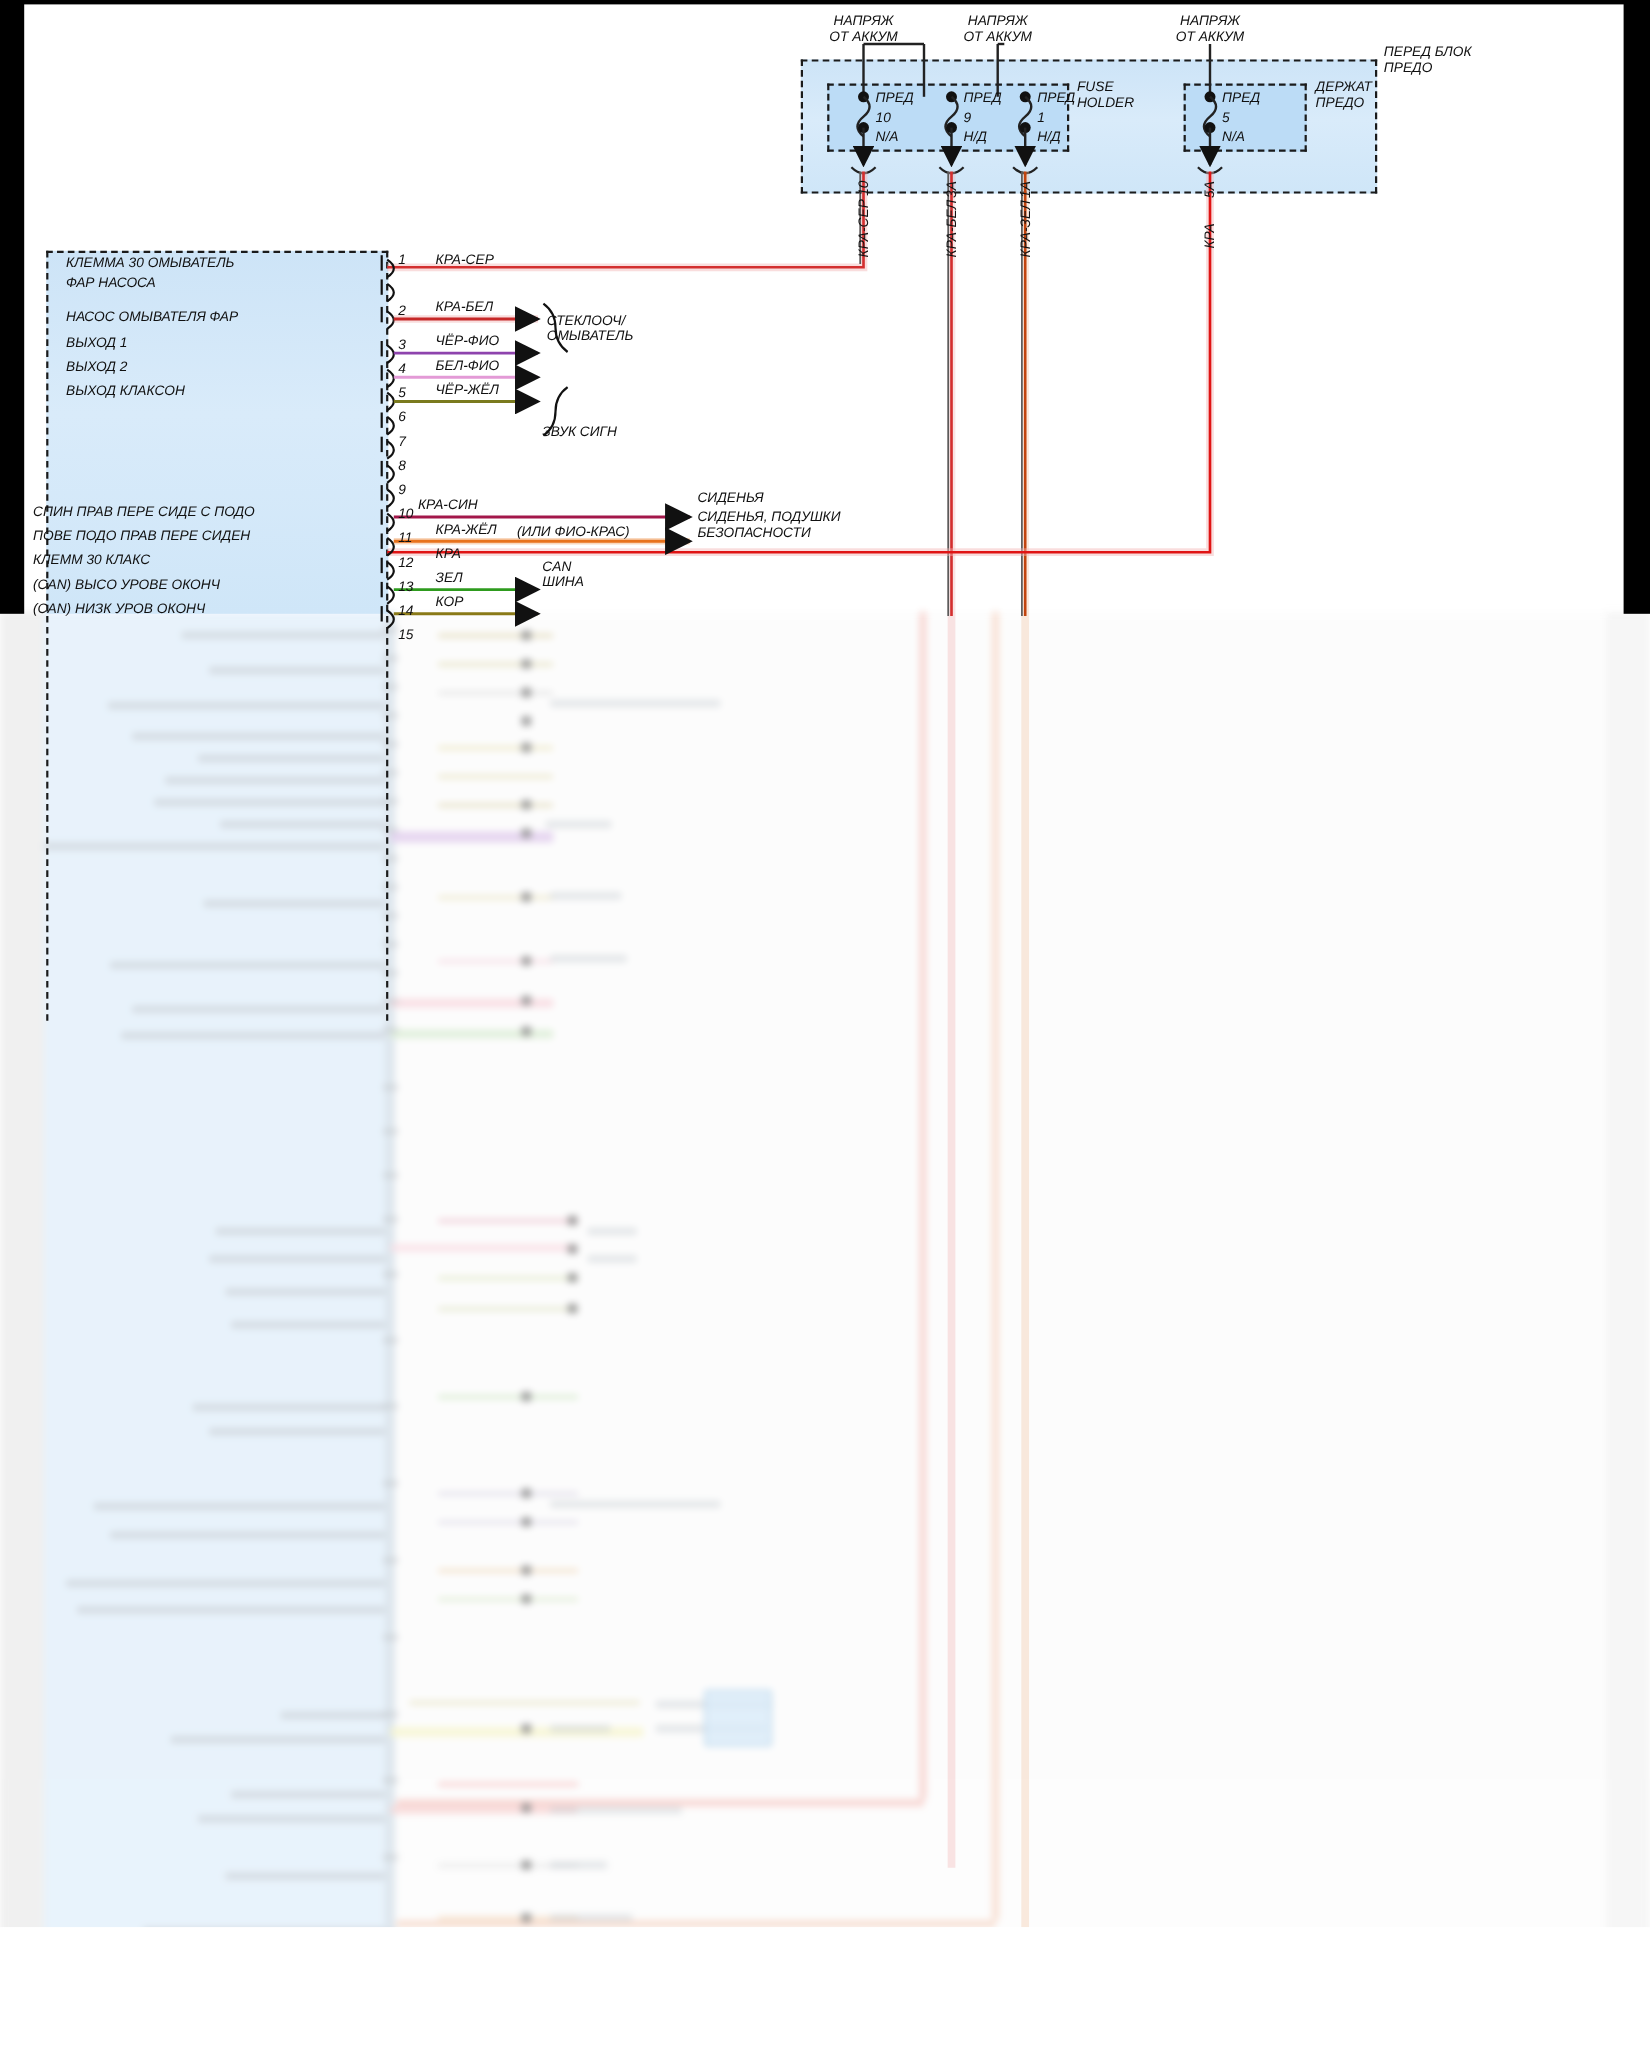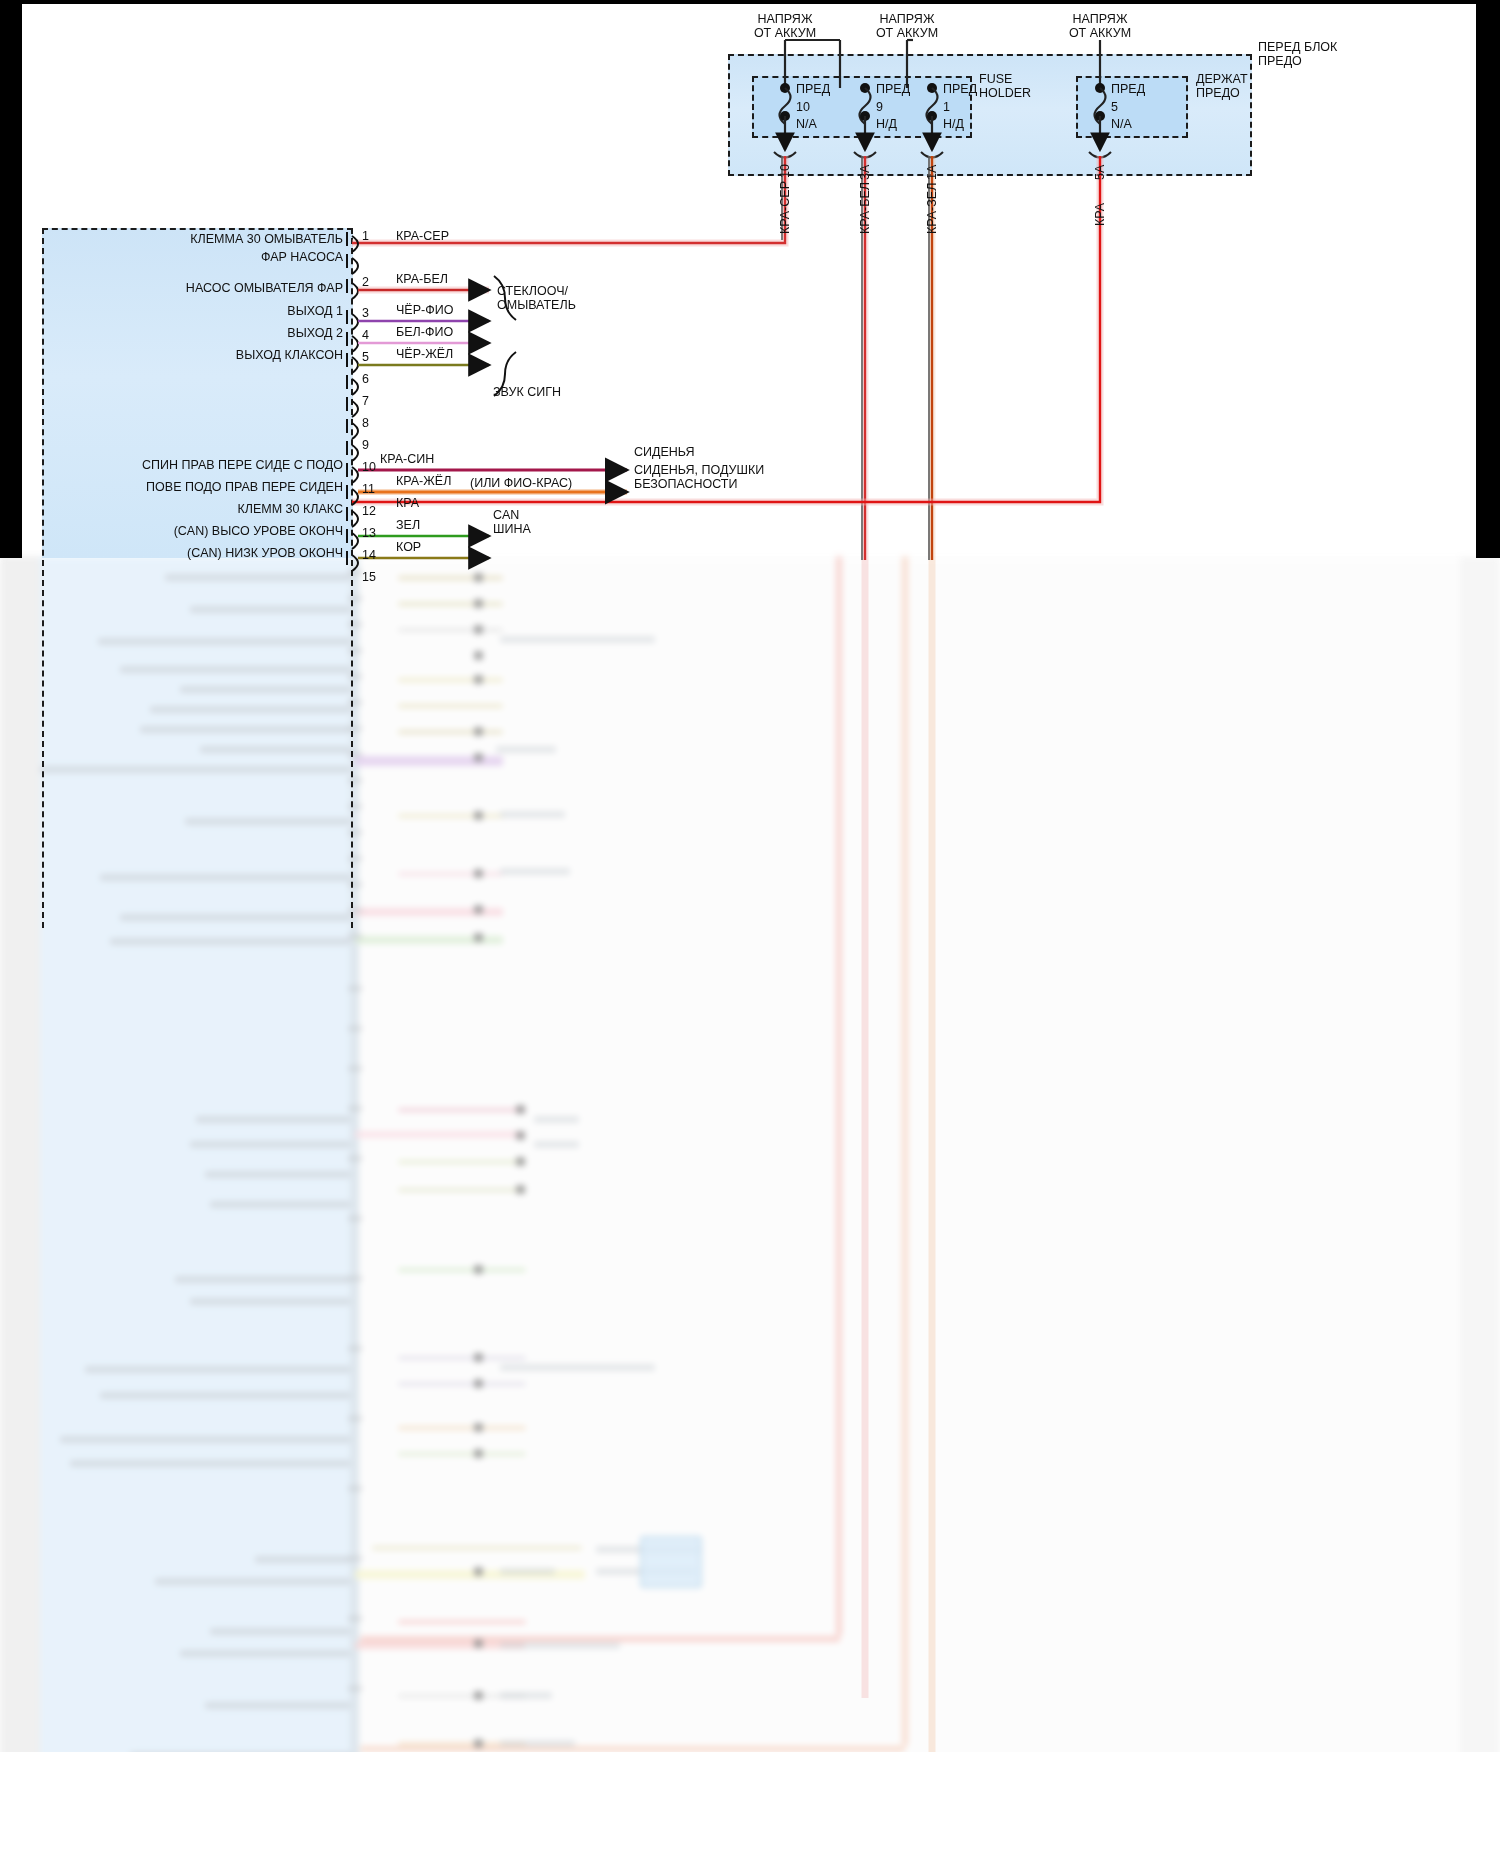--- a/index.html
+++ b/index.html
@@ -1,31 +1,31 @@
 <!DOCTYPE html>
 <html><head>
 <meta charset="utf-8">
 <style>
   html,body{margin:0;padding:0;background:#ffffff;}
   body{font-family:"Liberation Sans",sans-serif;}
-  #page{position:relative;width:1500px;height:1752px;background:#fff;overflow:hidden;}
+  #page{position:relative;width:1500px;height:1752px;background:#fff;overflow:hidden;font-style:italic;}
 
   
   .frame-left{position:absolute;left:0;top:0;width:22px;height:558px;background:#000;}
   .frame-right{position:absolute;right:0;top:0;width:24px;height:558px;background:#000;}
   .frame-top{position:absolute;left:0;top:0;width:1500px;height:4px;background:#000;}
 
   
   .panel{position:absolute;background:linear-gradient(180deg,#cde4f7 0%,#d9ebfa 45%,#cfe6f8 100%);}
   .panel-inner{position:absolute;background:#bcdcf6;}
   .dash{position:absolute;border:2px dashed #1b1b1b;box-sizing:border-box;}
 
   
   .t{position:absolute;font-size:12.5px;color:#111;white-space:nowrap;line-height:14px;}
-  .t.r{text-align:right;}
+  .t.r{text-align:left;}
   .t.c{text-align:center;}
   .vert{position:absolute;font-size:12.5px;color:#111;white-space:nowrap;
         transform-origin:0 0;transform:rotate(-90deg);}
 
   svg.overlay{position:absolute;left:0;top:0;width:1500px;height:1861px;pointer-events:none;}
 
   
   #ghost{position:absolute;left:0;top:556px;width:1500px;height:1305px;
          filter:blur(3.2px);opacity:.55;overflow:hidden;background:#fff;}
   #ghost .gp{position:absolute;background:#d6e9f9;}

